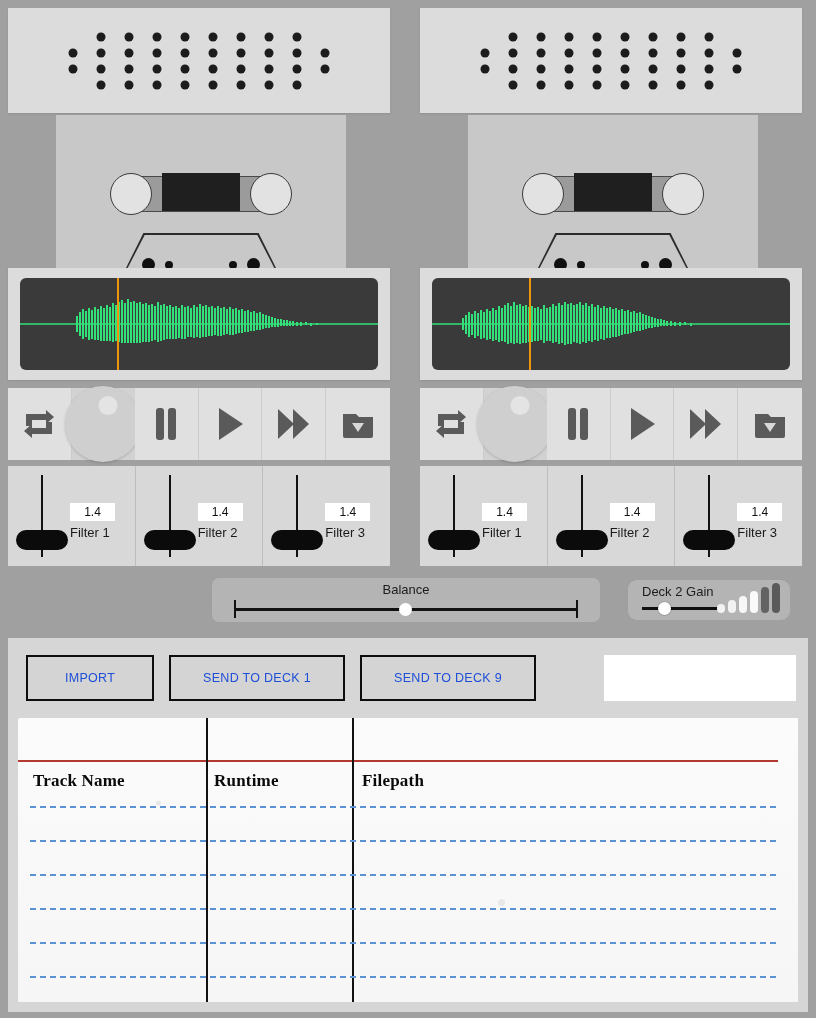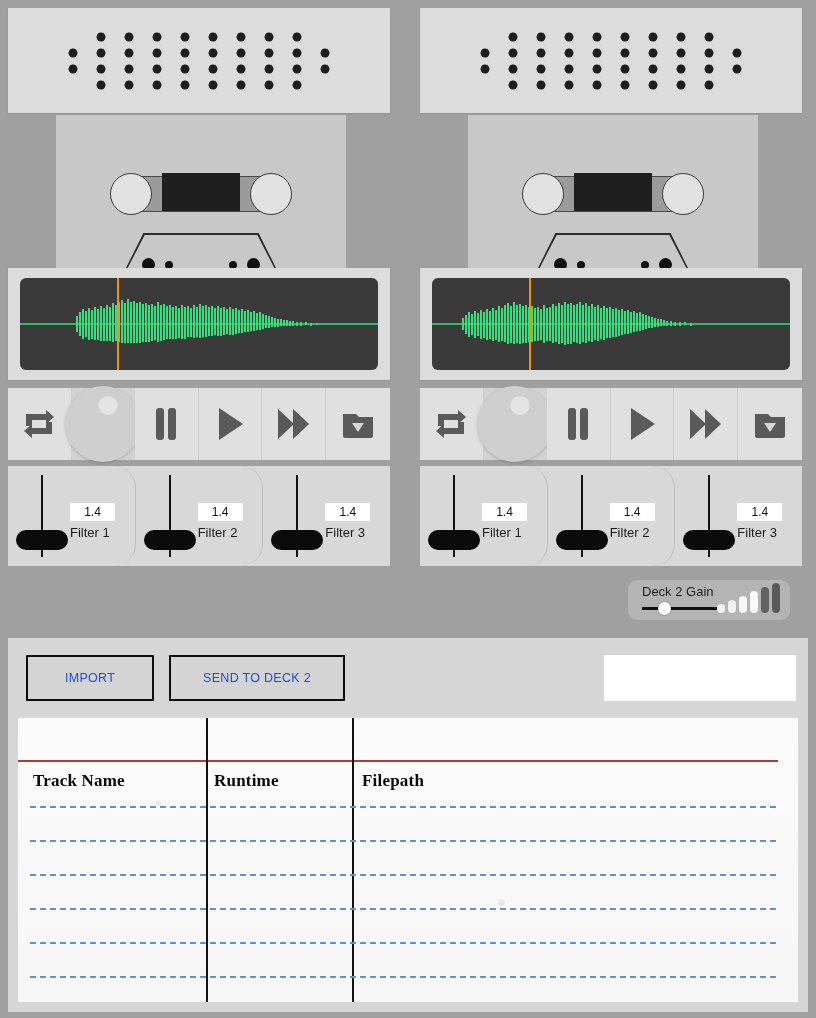--- a/index.html
+++ b/index.html
@@ -109,21 +109,20 @@
   .ico { fill: #5a5a5a; }
 
   
   .filters-panel {
     position: absolute; left: 0; top: 466px; width: 382px; height: 100px;
     background: #d8d8d8; display: flex;
   }
   .filter-cell {
     position: relative; flex: 1; height: 100%;
     border-right: 1px solid #bdbdbd;
-    border-radius: 22px;
   }
   .filter-cell:last-child { border-right: none; }
   .f-track {
     position: absolute; left: 33px; top: 9px; width: 2px; height: 82px; background: #111;
   }
   .f-thumb {
     position: absolute; left: 8px; top: 64px; width: 52px; height: 20px;
     border-radius: 10px; background: #0b0b0b;
   }
   .f-value {
@@ -668,40 +667,48 @@
           <div class="f-thumb"></div>
           <div class="f-value">1.4</div>
           <div class="f-label">Filter 3</div>
         </div>
       </div>
     </div>
   </div>
 
   <div class="mix-row">
 
+    <div class="balance-panel">
+      <div class="bal-title">Balance</div>
+      <div class="bal-track"></div>
+      <div class="bal-tick l"></div>
+      <div class="bal-tick r"></div>
+      <div class="bal-knob"></div>
+    </div>
 
     <div class="gain-panel g2">
       <div class="gain-label">Deck 2 Gain</div>
       <div class="gain-track"></div>
       <div class="gain-knob"></div>
       <div class="vu">
         <span class="vu-bar" style="height:9px;background:#f2f2f2"></span>
         <span class="vu-bar" style="height:13px;background:#f2f2f2"></span>
         <span class="vu-bar" style="height:17px;background:#f7f7f7"></span>
         <span class="vu-bar" style="height:22px;background:#fafafa"></span>
         <span class="vu-bar" style="height:26px;background:#636363"></span>
         <span class="vu-bar" style="height:30px;background:#5a5a5a"></span>
       </div>
     </div>
   </div>
 
   <div class="library">
     <div class="lib-buttons">
       <div class="lib-btn">IMPORT</div>
-      <div class="lib-btn wide">SEND TO DECK 2</div>
+      <div class="lib-btn wide">SEND TO DECK 1</div>
+      <div class="lib-btn wide">SEND TO DECK 9</div>
     </div>
     <input class="search-box" type="text" value="" placeholder="" style="">
 
     <div class="table-wrap">
       <div class="th-row">
         <div class="th c0">Track Name</div>
         <div class="th c1">Runtime</div>
         <div class="th c2">Filepath</div>
       </div>
       <div class="red-rule"></div>

